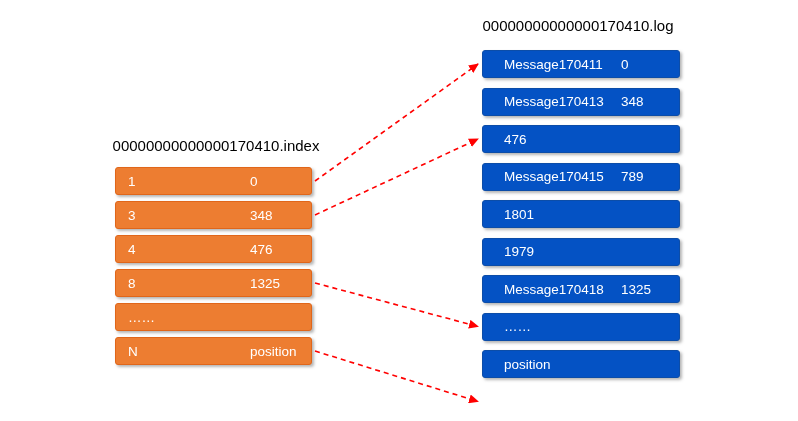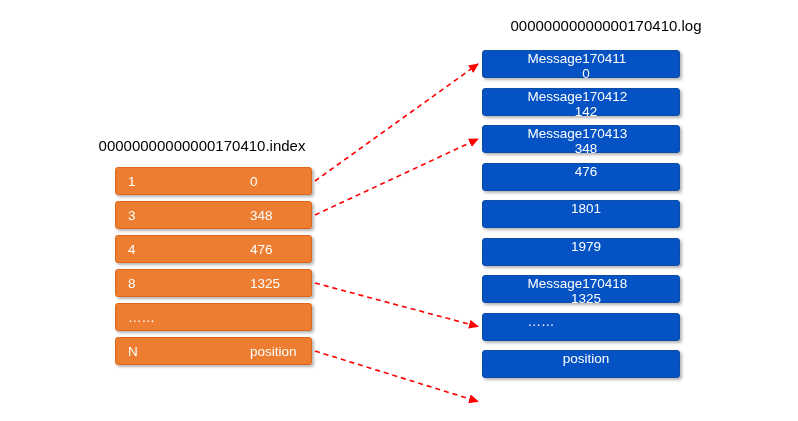--- a/index.html
+++ b/index.html
@@ -15,22 +15,22 @@
     background: #ffffff;
     overflow: hidden;
   }
   .file-title {
     position: absolute;
     text-align: center;
     font-size: 15px;
     color: var(--title-text, #000);
     white-space: nowrap;
   }
-  #index-title { left: 96px; top: 137px; width: 212px; }
-  #log-title   { left: 478px; top: 17px;  width: 200px; margin-left: 28px; }
+  #index-title { left: 110px; top: 137px; width: 212px; }
+  #log-title   { left: 478px; top: 17px;  width: 200px; }
 
   .col {
     position: absolute;
     display: flex;
     flex-direction: column;
   }
   #index-col {
     left: 115px; top: 167px; width: 197px;
     gap: 6px;
   }
@@ -50,22 +50,21 @@
     white-space: nowrap;
   }
   #index-col .row {
     background: var(--index-fill, #ED7D31);
     border: 1px solid var(--index-border, #E0661A);
     padding-left: 12px;
   }
   #log-col .row {
     background: var(--log-fill, #0452C4);
     border: 1px solid var(--log-border, #0C4DA8);
-    padding-left: 10px;
-    flex-direction: column;
+    padding-left: 21px;
   }
   #index-col .cell-key { width: 122px; flex: none; }
   #log-col   .cell-key { min-width: 110px; flex: none; margin-right: 7px; }
   .cell-val { flex: none; }
 
   #arrows {
     position: absolute;
     left: 0; top: 0;
     width: 798px; height: 421px;
     pointer-events: none;
@@ -111,29 +110,29 @@
         <span class="cell-val">position</span>
       </div>
     </div>
 
   <div id="log-col" class="col">
       <div class="row">
         <span class="cell-key">Message170411</span>
         <span class="cell-val">0</span>
       </div>
       <div class="row">
-        <span class="cell-key">Message170412</span>
-        <span class="cell-val">142</span>
-      </div>
-      <div class="row">
         <span class="cell-key">Message170413</span>
         <span class="cell-val">348</span>
       </div>
       <div class="row">
         <span class="cell-val">476</span>
+      </div>
+      <div class="row">
+        <span class="cell-key">Message170415</span>
+        <span class="cell-val">789</span>
       </div>
       <div class="row">
         <span class="cell-val">1801</span>
       </div>
       <div class="row">
         <span class="cell-val">1979</span>
       </div>
       <div class="row">
         <span class="cell-key">Message170418</span>
         <span class="cell-val">1325</span>

